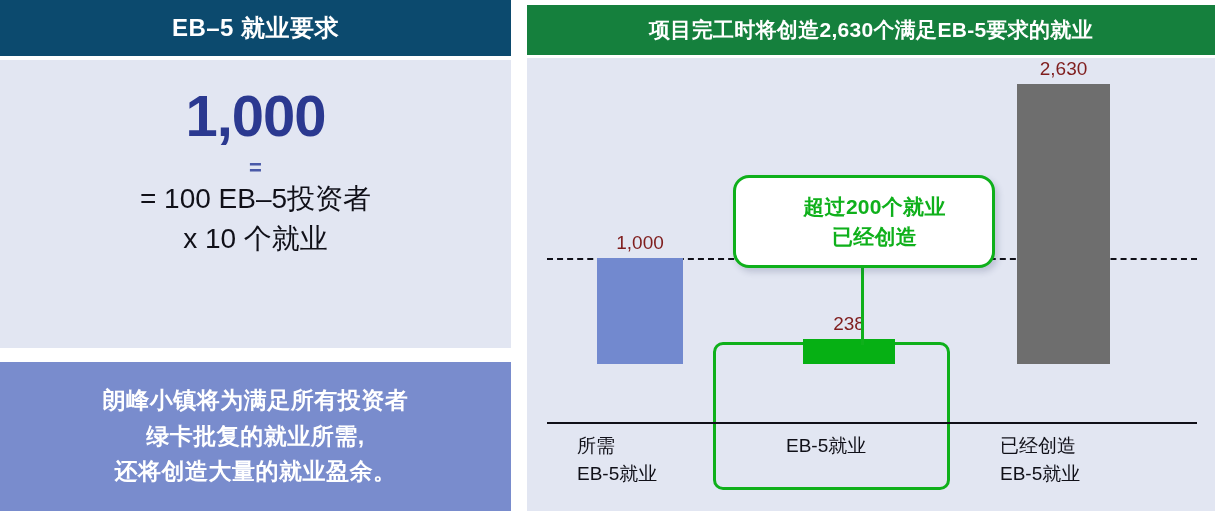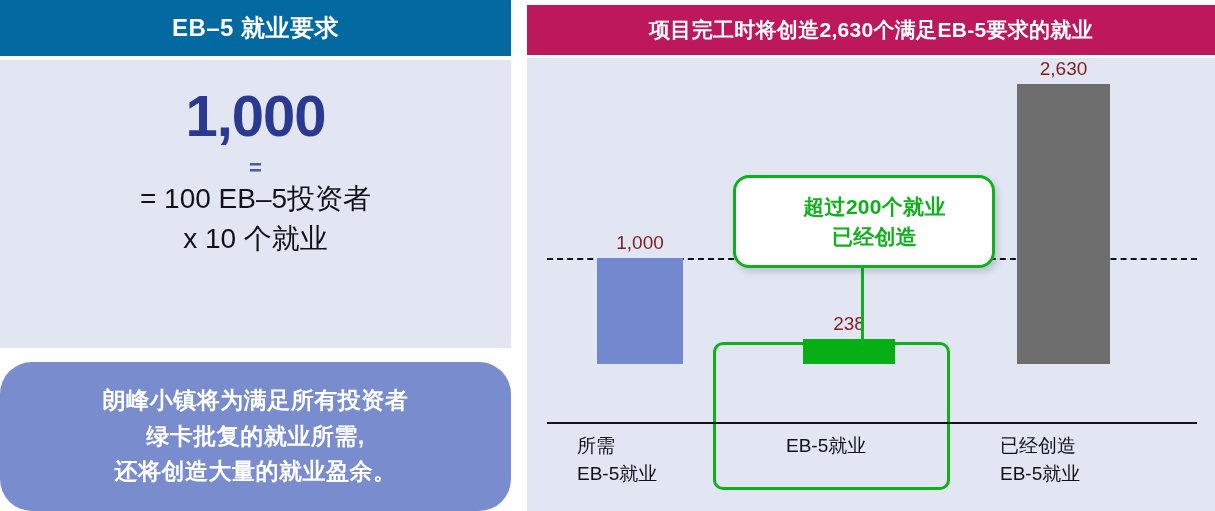--- a/index.html
+++ b/index.html
@@ -10,21 +10,21 @@
     overflow:hidden;
     position:relative;
   }
   .stage{position:absolute;left:0;top:0;width:1215px;height:511px;}
 
   
   .left-col{position:absolute;left:0;top:0;width:511px;height:511px;}
 
   .req-header{
     position:absolute;left:0;top:0;width:511px;height:56px;
-    background:#0369a1;
+    background:#0c4a6e;
     display:flex;align-items:center;justify-content:center;
   }
   .req-header-text{
     color:#ffffff;font-size:24px;font-weight:bold;letter-spacing:.5px;
   }
 
   .req-body{
     position:absolute;left:0;top:60px;width:511px;height:288px;
     background:#e2e6f2;
     display:flex;flex-direction:column;align-items:center;
@@ -43,33 +43,33 @@
     line-height:1;
   }
   .formula{
     margin-top:0;font-size:28px;color:#101018;text-align:center;
     line-height:1.45;font-weight:normal;
   }
 
   .note-panel{
     position:absolute;left:0;top:362px;width:511px;height:149px;
     background:#798ccd;
-    display:flex;flex-direction:column;align-items:center;justify-content:center;border-radius:32px;
+    display:flex;flex-direction:column;align-items:center;justify-content:center;
   }
   .note-line{
     color:#ffffff;font-size:23px;font-weight:bold;line-height:1.55;
     text-align:center;letter-spacing:.5px;
   }
 
   
   .right-col{position:absolute;left:527px;top:0;width:688px;height:511px;}
 
   .chart-header{
     position:absolute;left:0;top:5px;width:688px;height:50px;
-    background:#be185d;
+    background:#15803d;
     display:flex;align-items:center;justify-content:center;
   }
   .chart-header-text{
     color:#ffffff;font-size:21px;font-weight:bold;letter-spacing:.3px;
   }
 
   .chart-panel{
     position:absolute;left:0;top:58px;width:688px;height:453px;
     background:#e2e6f2;overflow:hidden;
   }

